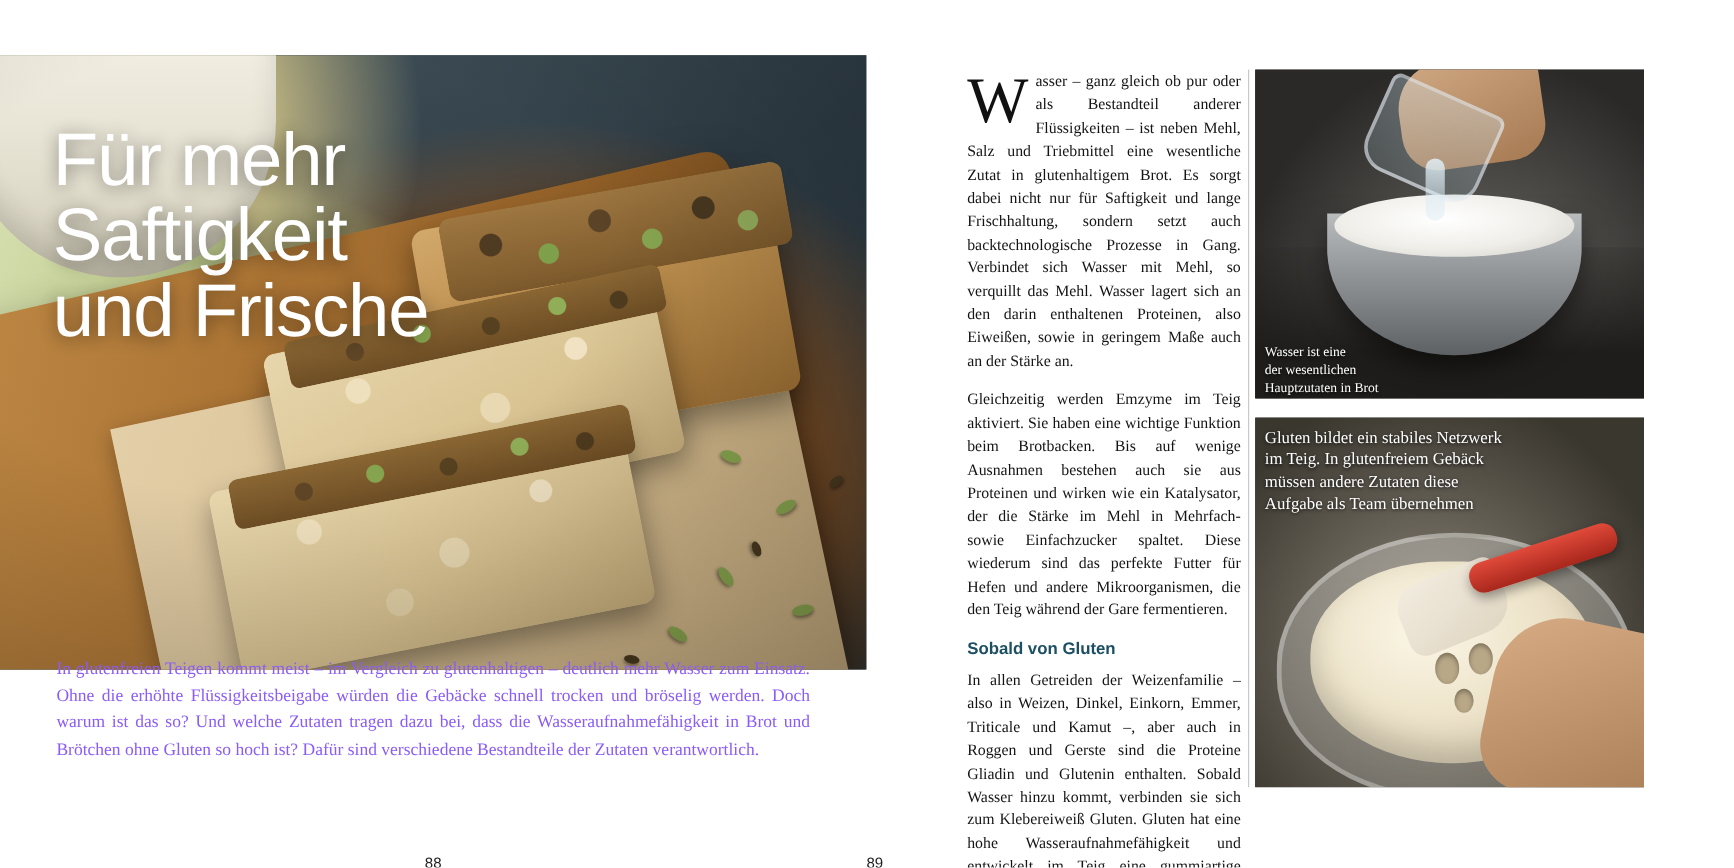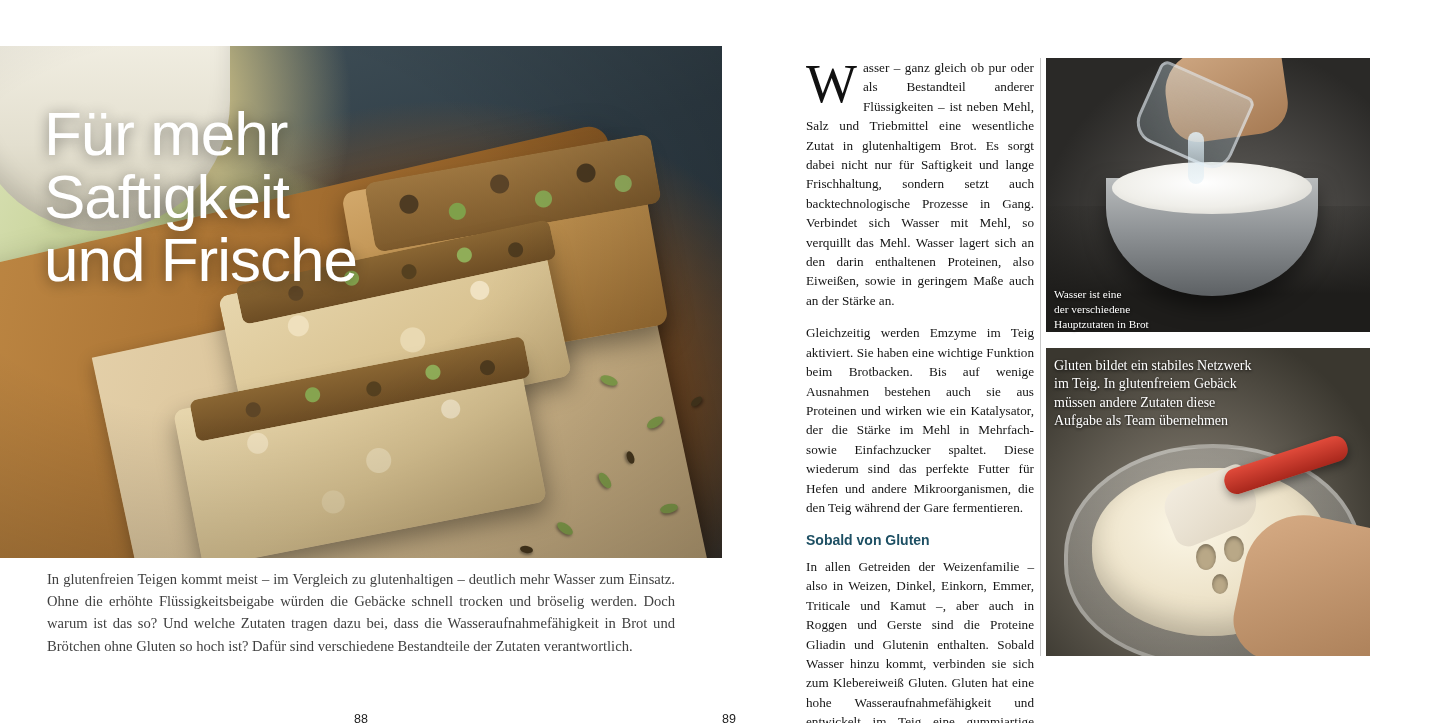--- a/index.html
+++ b/index.html
@@ -181,25 +181,25 @@
     font-size: 62px;
     line-height: 1.02;
     letter-spacing: -1px;
     text-shadow: 0 2px 14px rgba(0,0,0,.45);
     white-space: pre-line;
   }
 
   .left-body {
     position: absolute;
     left: 47px;
-    top: 568px;
+    top: 547px;
     width: 628px;
     font-size: 14.6px;
     line-height: 1.52;
-    color: #404040;
+    color: #8b5cf6;
     text-align: justify;
   }
 
   
   .page-right {
     position: absolute;
     left: 722px;
     top: 0;
     width: 723px;
     height: 723px;
@@ -452,21 +452,21 @@
     <div class="photo-1">
       <div class="p1-bg"></div>
       <div class="p1-counter"></div>
       <div class="p1-bowl"></div>
       <div class="p1-flour"></div>
       <div class="p1-hand"></div>
       <div class="p1-glass"></div>
       <div class="p1-stream"></div>
     </div>
     <div class="cap-1">Wasser ist eine
-der verschiedene
+der wesentlichen
 Hauptzutaten in Brot</div>
 
     <div class="photo-2">
       <div class="p2-bg"></div>
       <div class="p2-bowl"></div>
       <div class="p2-dough"></div>
       <div class="p2-hole" style="left:150px;top:196px"></div>
       <div class="p2-hole" style="left:178px;top:188px"></div>
       <div class="p2-hole" style="left:204px;top:198px"></div>
       <div class="p2-hole" style="left:166px;top:226px;width:16px;height:20px"></div>

